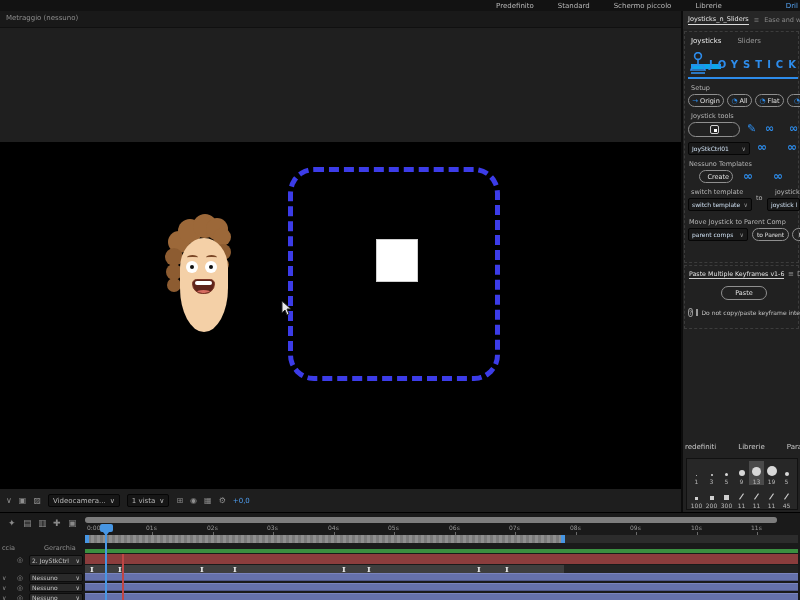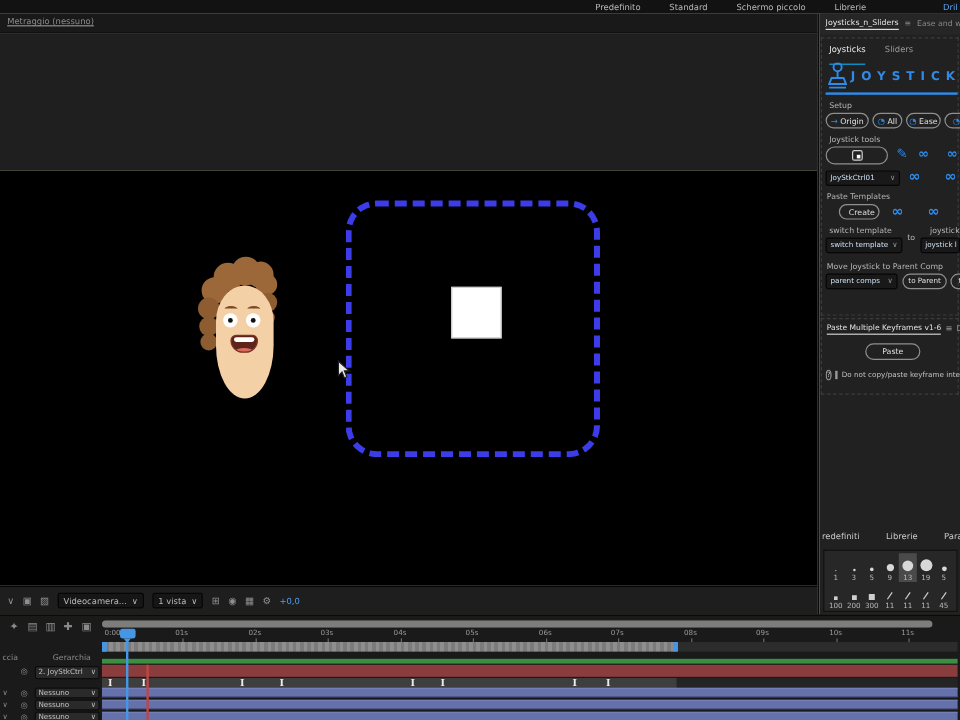--- a/index.html
+++ b/index.html
@@ -1,29 +1,29 @@
 <!DOCTYPE html>
 <html><head>
 <meta charset="utf-8">
 <style>
   * { margin:0; padding:0; box-sizing:border-box; }
   html,body { width:800px; height:600px; overflow:hidden; background:#141414;
               font-family:"DejaVu Sans", sans-serif; }
-  .app { position:relative; width:800px; height:600px; background:#fef9c3; overflow:hidden; }
+  .app { position:relative; width:800px; height:600px; background:#1d4ed8; overflow:hidden; }
   .abs { position:absolute; }
 
   
   .menubar { left:0; top:0; width:800px; height:11px; background:#121212;
              display:flex; justify-content:flex-end; align-items:center; gap:24px;
              padding-right:2px; font-size:7px; color:#b8b8b8; }
   .menubar .hl { color:#56a4f5;padding-left:40px; }
 
   
   .tabstrip { left:0; top:11px; width:681px; height:17px; background:#191919; border-bottom:1px solid #101010; }
-  .ftg-tab { position:absolute; left:6px; top:3px; font-size:7px; color:#8d8d8d;text-decoration:underline; }
+  .ftg-tab { position:absolute; left:6px; top:3px; font-size:7px; color:#8d8d8d; }
   .pasteboard { left:0; top:28px; width:681px; height:114px; background:#1f1f1f; }
   .compview { left:0; top:142px; width:681px; height:346px; background:#000; }
 
   
   .dashsq { left:288px; top:167px; width:212px; height:214px;
             border:5px dashed #3c3ce8; border-radius:26px; }
   .whitesq { left:376px; top:239px; width:42px; height:43px; background:#fff; border:1px solid #cfcfcf; }
 
   
   .curl { position:absolute; background:#9c6839; border-radius:50%; }
@@ -53,21 +53,21 @@
   .rpanel { left:683px; top:11px; width:118px; height:501px; background:#212121; overflow:hidden; }
   .rp-tabs { position:absolute; left:0; top:0; width:117px; height:18px; background:#262626;
              display:flex; align-items:center; gap:5px; padding-left:5px; font-size:6.5px; color:#888;
              white-space:nowrap; }
   .rp-tabs .act { color:#e4e4e4; border-bottom:1px solid #dcdcdc; padding-bottom:1px; }
   .sect { position:absolute; left:1px; width:115px; border:1px dashed #3c3c3c; background:#212121; }
   .jns  { top:20px; height:232px; }
   .paste { top:254px; height:64px; }
 
   .jtabs { position:absolute; top:5px; left:6px; font-size:7px; color:#9a9a9a; display:flex; gap:16px; }
-  .jtabs .act { color:#ececec; border-bottom:1px solid #0ea5e9; padding-bottom:8px; }
+  .jtabs .act { color:#ececec; border-bottom:5px solid #0ea5e9; padding-bottom:19px; }
   .jtitle { position:absolute; left:24px; top:27px; font-size:10px; font-weight:bold; color:#2d8ceb;
             letter-spacing:4px; white-space:nowrap; }
   .jrule { position:absolute; left:3px; top:45px; width:110px; height:2px; background:#2d8ceb; }
   .rp-label { position:absolute; font-size:6.5px; color:#b5b5b5; white-space:nowrap; }
   .pill { position:absolute; height:13px; border:1px solid #8f8f8f; border-radius:7px;
           display:flex; align-items:center; justify-content:center; gap:2px;
           font-size:6.5px; color:#e0e0e0; white-space:nowrap; padding:0 3px; }
   .bico { color:#2d8ceb; font-size:7px; }
   .rp-dd { position:absolute; height:13px; background:#191919; border:1px solid #060606; border-radius:2px;
            display:flex; align-items:center; justify-content:space-between; padding:0 3px;
@@ -232,21 +232,21 @@
       <div class="pill" style="left:3px;top:62px;width:36px;">
         <span class="bico">→</span>
         <span>Origin</span>
       </div>
       <div class="pill" style="left:42px;top:62px;width:25px;">
         <span class="bico">◔</span>
         <span>All</span>
       </div>
       <div class="pill" style="left:70px;top:62px;width:29px;">
         <span class="bico">◔</span>
-        <span>Ease</span>
+        <span>Flat</span>
       </div>
       <div class="pill" style="left:102px;top:62px;width:20px;">
         <span class="bico">◔</span>
       </div>
 
       <div class="rp-label" style="left:6px;top:80px;">Joystick tools</div>
 
       <div class="toolpill" style="top:90px;">
         <div class="toolsq"></div>
       </div>
@@ -254,21 +254,21 @@
       <span class="glyph" style="left:80px;top:90px;font-size:11px;">∞</span>
       <span class="glyph" style="left:104px;top:90px;font-size:11px;">∞</span>
 
       <div class="rp-dd" style="left:3px;top:110px;width:62px;">
         <span>JoyStkCtrl01</span>
         <span class="chev">∨</span>
       </div>
       <span class="glyph" style="left:72px;top:108px;font-size:12px;">∞</span>
       <span class="glyph" style="left:102px;top:108px;font-size:12px;">∞</span>
 
-      <div class="rp-label" style="left:4px;top:128px;">Paste Templates</div>
+      <div class="rp-label" style="left:4px;top:128px;">Nessuno Templates</div>
 
       <div class="pill" style="left:14px;top:138px;width:34px;justify-content:flex-end;">
         <span>Create</span>
       </div>
       <span class="glyph" style="left:58px;top:137px;font-size:12px;">∞</span>
       <span class="glyph" style="left:88px;top:137px;font-size:12px;">∞</span>
 
       <div class="rp-label" style="left:6px;top:156px;">switch template</div>
       <div class="rp-label" style="left:90px;top:156px;">joystick</div>
 

